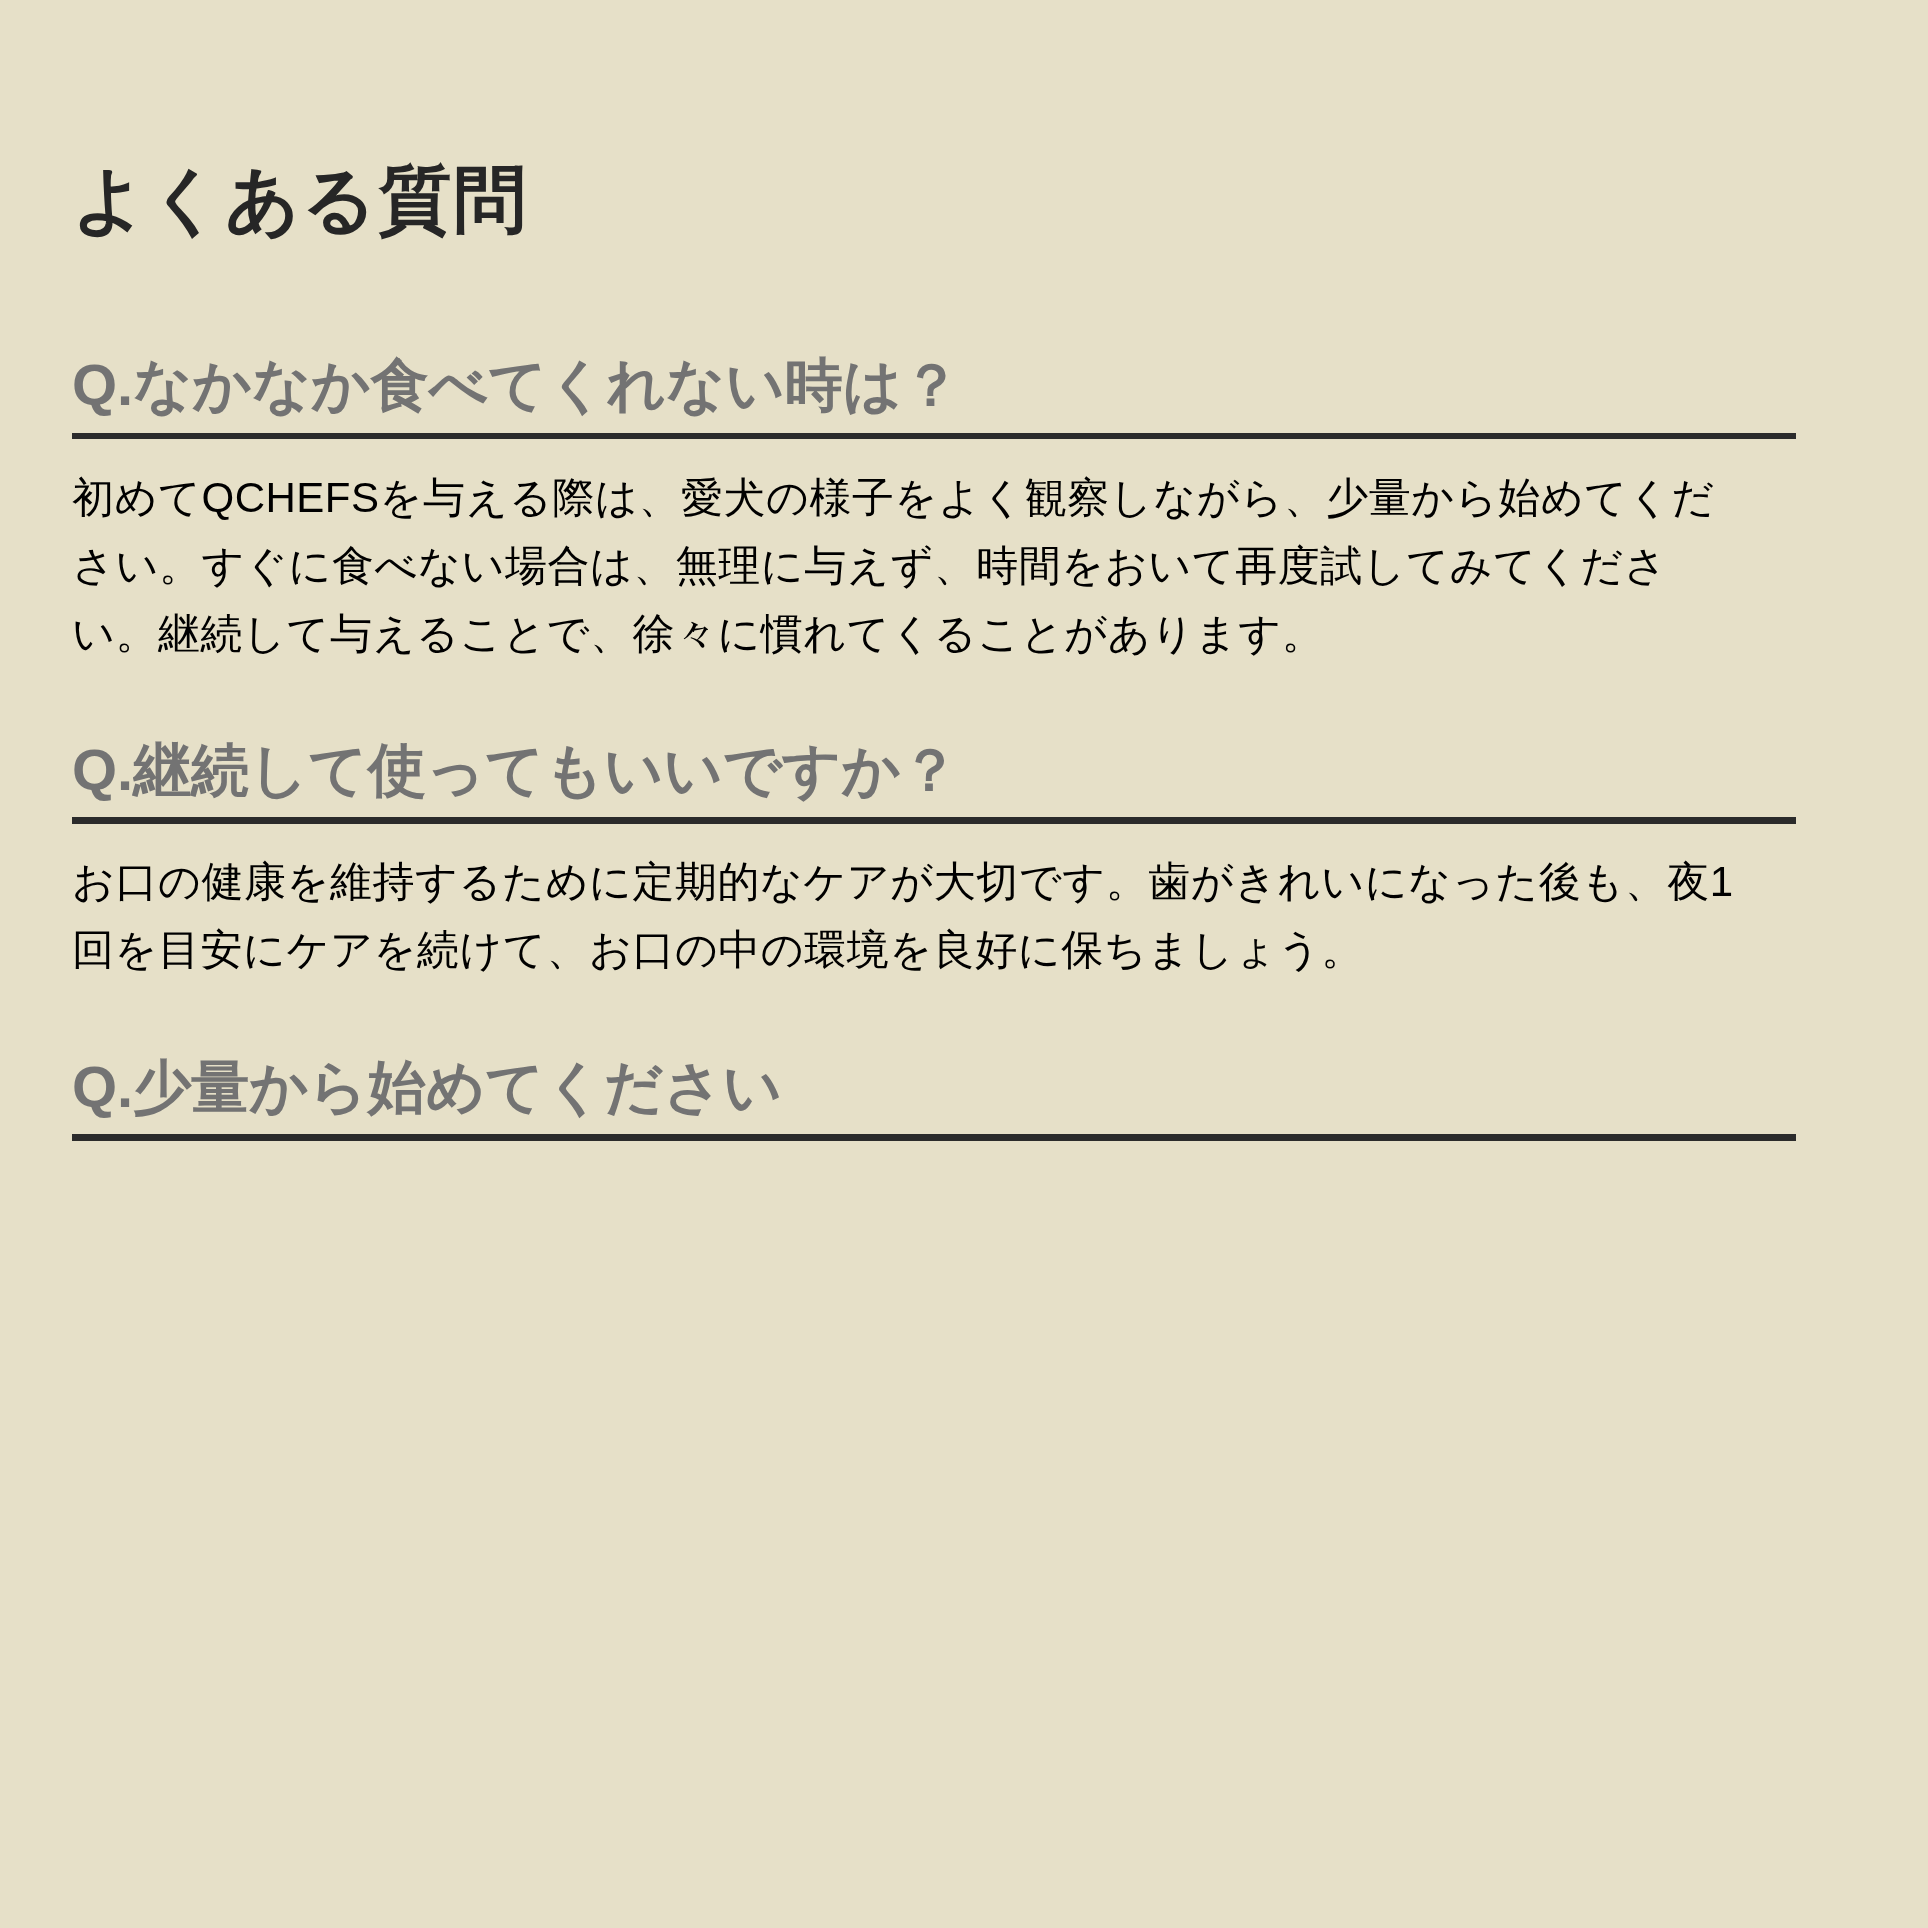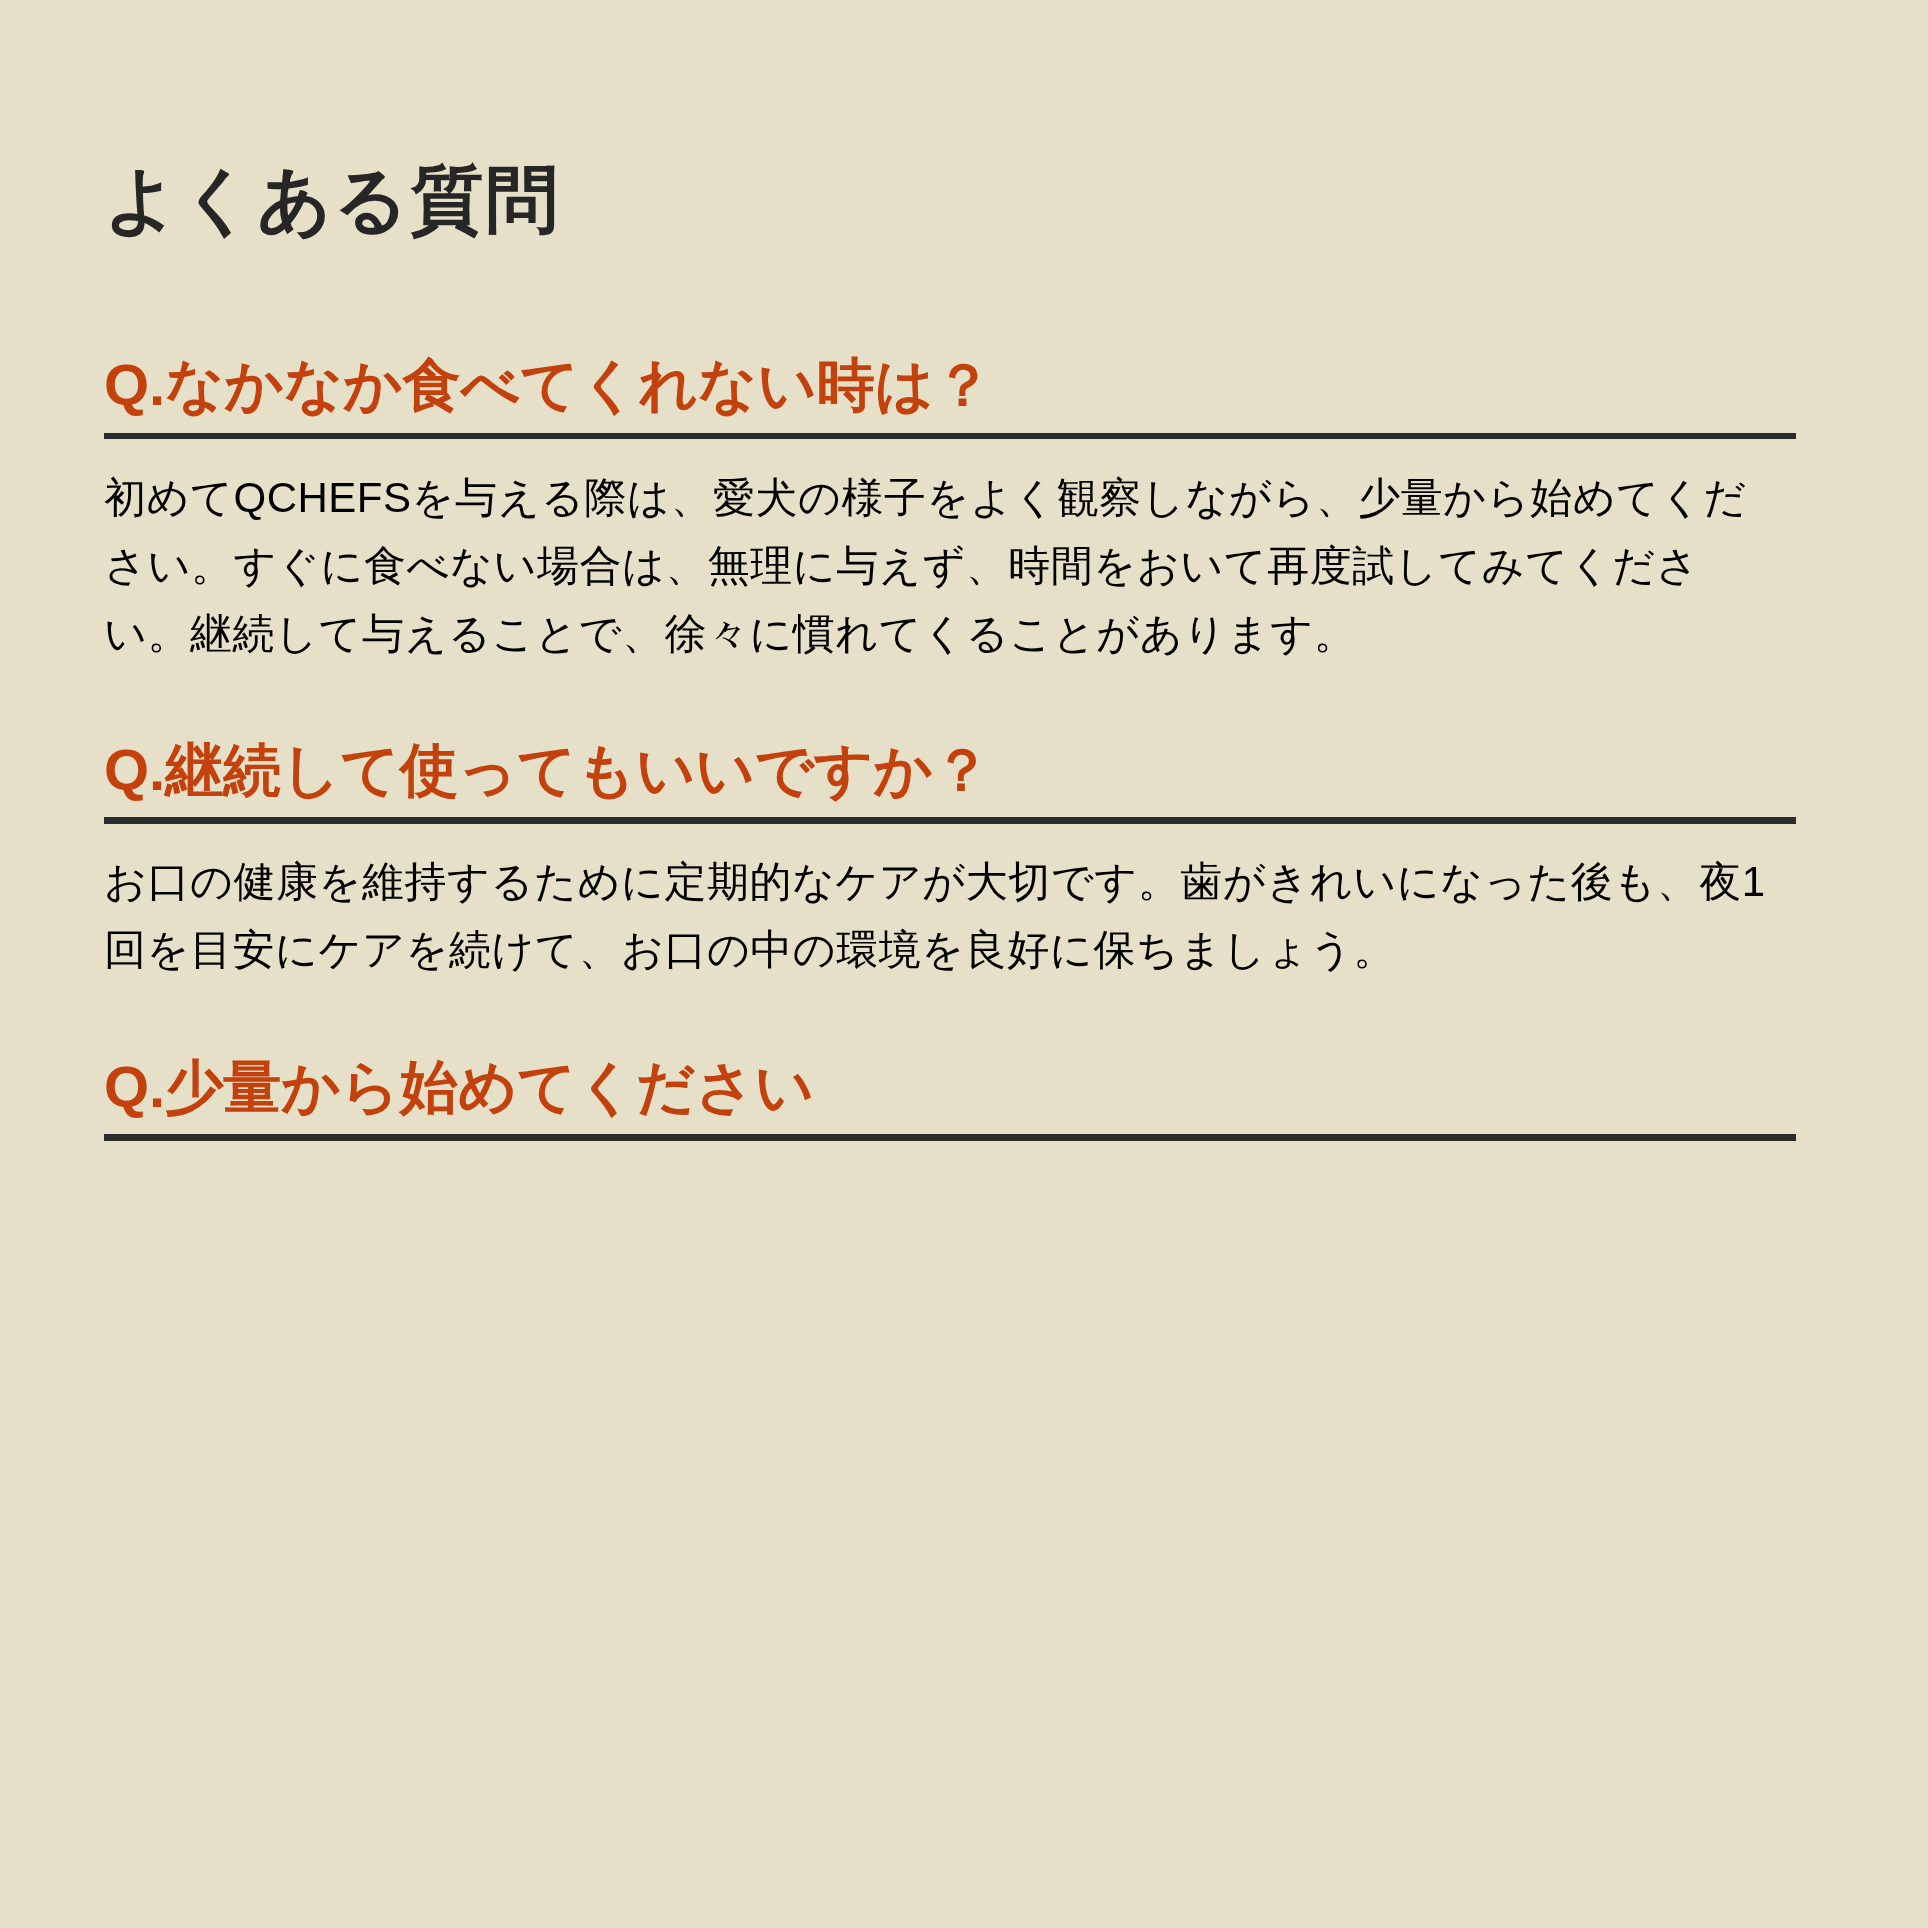--- a/index.html
+++ b/index.html
@@ -11,38 +11,38 @@
     height: 1928px;
     background: #e6e0c8;
     font-family: "Liberation Sans", "DejaVu Sans", sans-serif;
     color: #2b2b2b;
     overflow: hidden;
   }
   .page {
     box-sizing: border-box;
     width: 1928px;
     height: 1668px;
-    padding: 160px 132px 0 104px;
+    padding: 160px 132px 0 72px;
     background: #e6e0c8;
   }
   .page-title {
     font-size: 73px;
     font-weight: bold;
     letter-spacing: 1.9px;
     color: #262626;
     margin: 0 0 111px 0;
     line-height: 1.1;
   }
   .faq-item {
     margin-bottom: 68px;
   }
   .faq-question {
     font-size: 58px;
     font-weight: bold;
-    color: #c2410c;
+    color: #737373;
     letter-spacing: 0px;
     line-height: 1.18;
     margin: 4px 0 13px 0;
     white-space: nowrap;
   }
   .faq-rule {
     height: 6.6px;
     background: #2b2b2b;
     width: 100%;
     margin: 0 0 24.5px 0;

